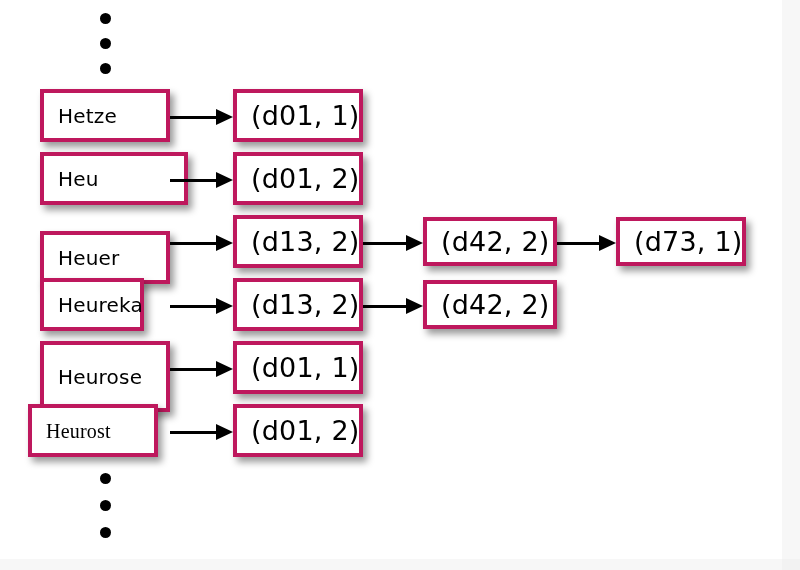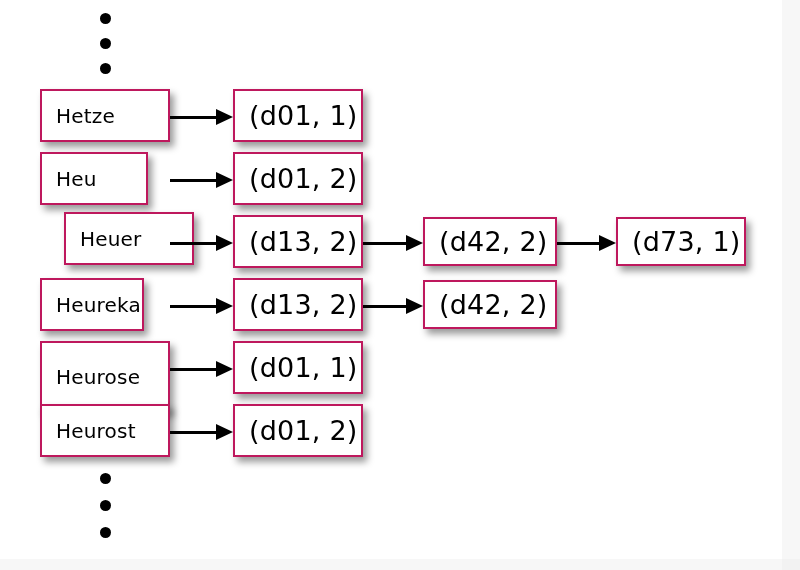--- a/index.html
+++ b/index.html
@@ -40,21 +40,21 @@
     width: 18px;
     height: 11px;
     background: #f2f2f2;
   }
 
   
   .box {
     position: absolute;
     box-sizing: border-box;
     background: #ffffff;
-    border: 2px solid #be185d;
+    border: 4px solid #be185d;
     box-shadow: 4px 5px 7px rgba(0,0,0,0.40);
     display: flex;
     align-items: center;
     color: #000000;
     white-space: nowrap;
     letter-spacing: 0.2px;
   }
   .box .label {
     display: block;
     padding-left: 14px;
@@ -107,33 +107,33 @@
   <div id="ellipsis-top">
       <div class="dot" style="left: 100px; top: 13px;"></div>
       <div class="dot" style="left: 100px; top: 38px;"></div>
       <div class="dot" style="left: 100px; top: 63px;"></div>
     </div>
 
   <div id="term-column">
       <div class="box term-box" style="left: 40px; top: 89px; width: 130px; height: 53px;">
         <span class="label">Hetze</span>
       </div>
-      <div class="box term-box" style="left: 40px; top: 152px; width: 108px; height: 53px;">
+      <div class="box term-box" style="left: 40px; top: 152px; width: 148px; height: 53px;">
         <span class="label">Heu</span>
       </div>
-      <div class="box term-box" style="left: 40px; top: 212px; width: 130px; height: 53px; margin-left: 24px;">
+      <div class="box term-box" style="left: 40px; top: 231px; width: 130px; height: 53px;">
         <span class="label">Heuer</span>
       </div>
       <div class="box term-box" style="left: 40px; top: 278px; width: 104px; height: 53px;">
         <span class="label">Heureka</span>
       </div>
       <div class="box term-box" style="left: 40px; top: 341px; width: 130px; height: 71px;">
         <span class="label">Heurose</span>
       </div>
-      <div class="box term-box" style="left: 40px; top: 404px; width: 130px; height: 53px;">
+      <div class="box term-box" style="left: 28px; top: 404px; width: 130px; height: 53px; font-family: Liberation Serif, serif;">
         <span class="label">Heurost</span>
       </div>
     </div>
 
   <div id="posting-layer">
       <div class="arrow" style="left: 170px; top: 115.5px;">
         <div class="shaft" style="width: 48px;"></div>
         <div class="head" style="left: 46px;"></div>
       </div>
       <div class="box posting-box" style="left: 233px; top: 89px; width: 130px; height: 53px;">

